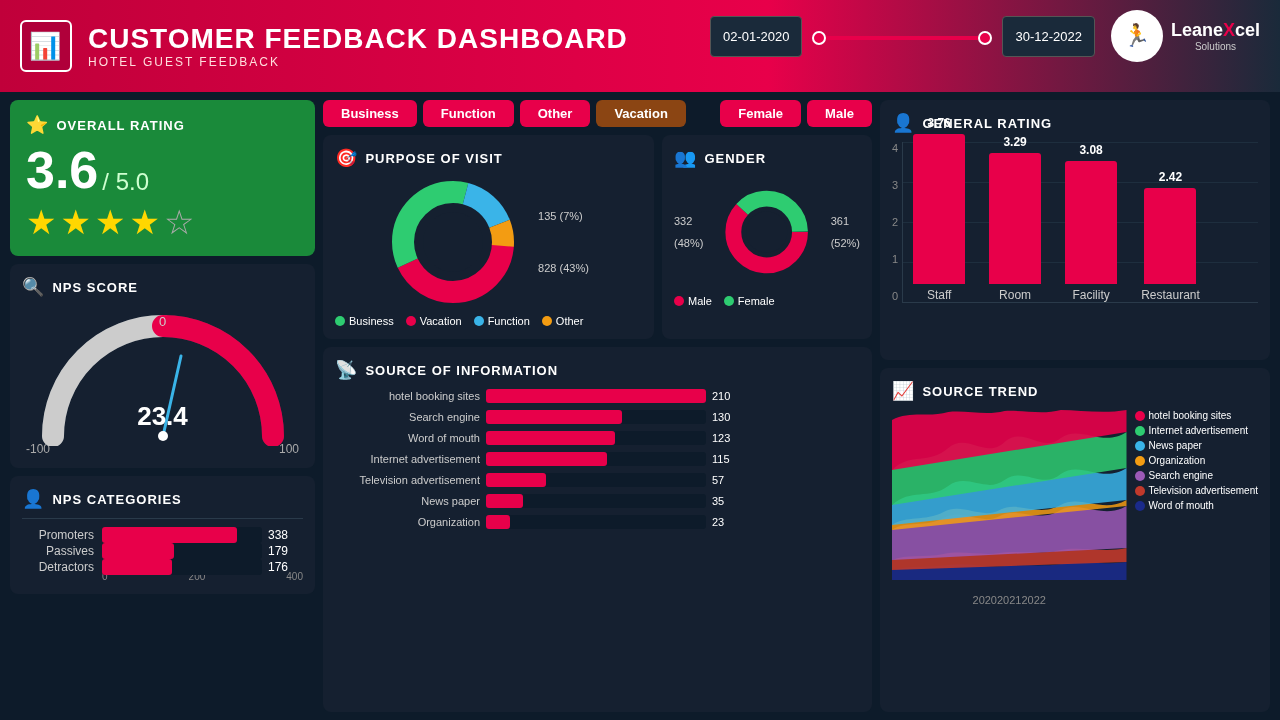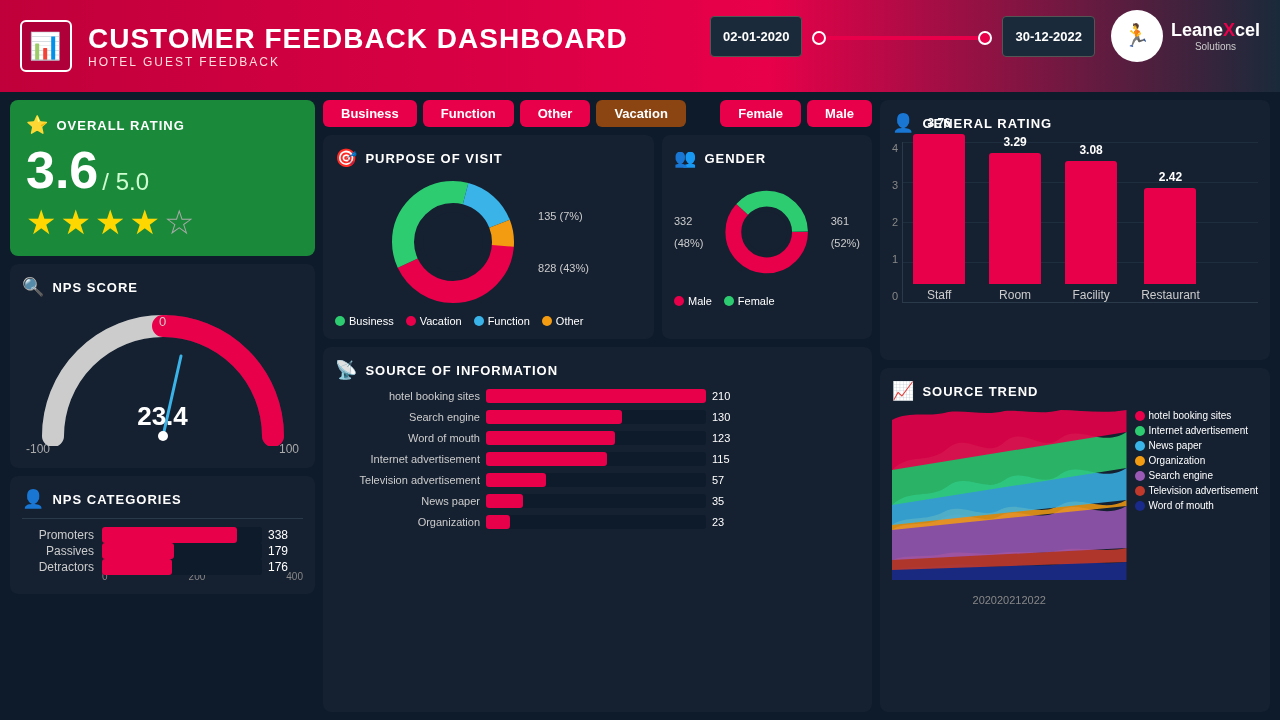--- a/index.html
+++ b/index.html
@@ -59,21 +59,20 @@
       align-items: center;
       gap: 10px;
     }
     .date-box {
       background: #1a2a3a;
       border: 1px solid #555;
       border-radius: 4px;
       padding: 12px 12px;
       font-size: 13px;
       color: #fff;
-      font-weight: bold;
     }
     .date-slider-track {
       width: 180px;
       height: 4px;
       background: #e8004a;
       border-radius: 2px;
       position: relative;
       margin-top: 4px;
     }
     .date-slider-dot {

